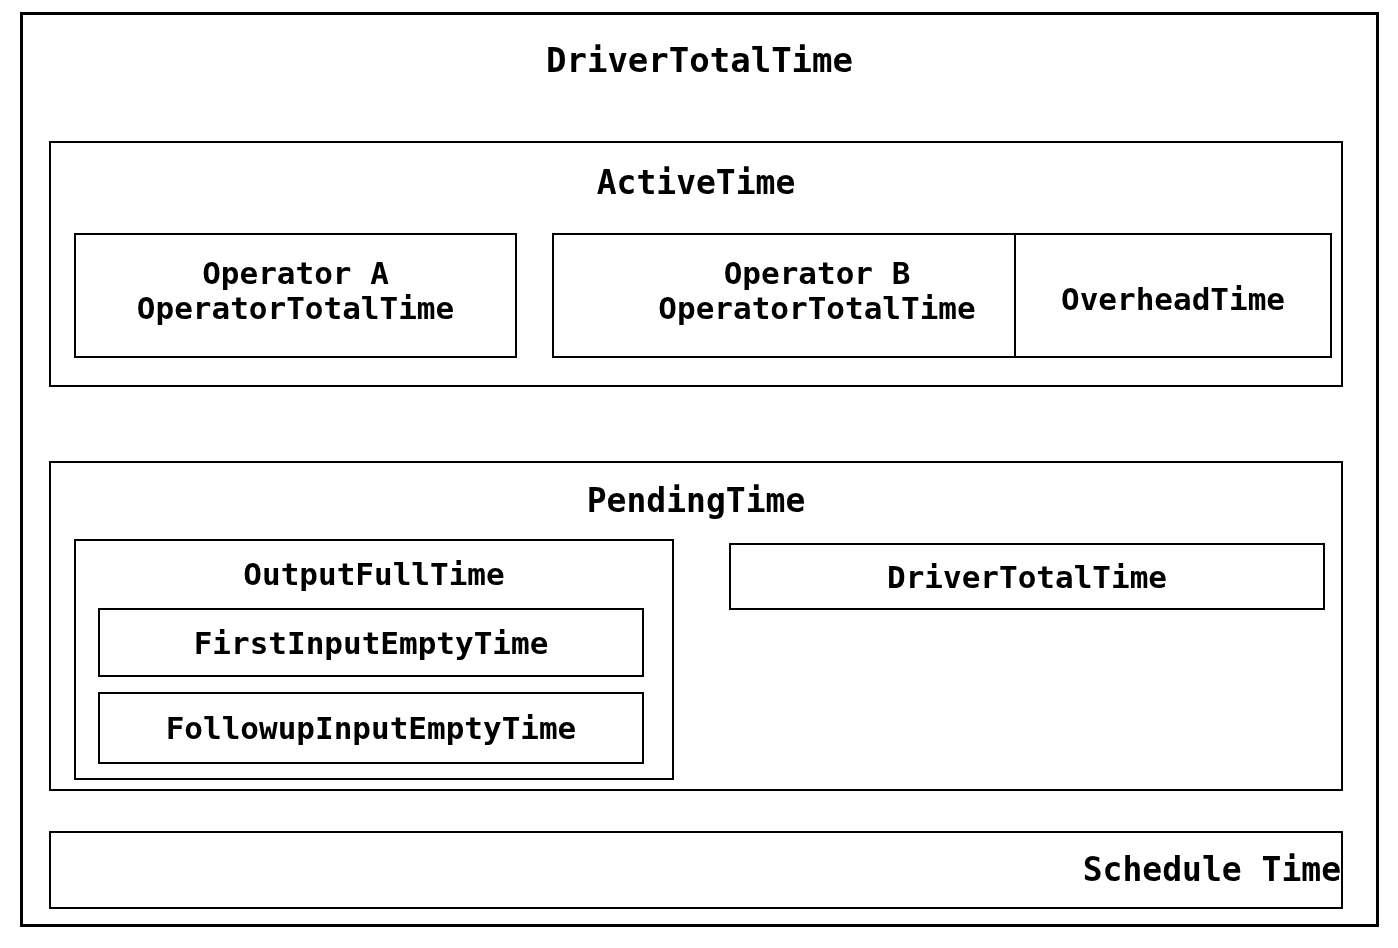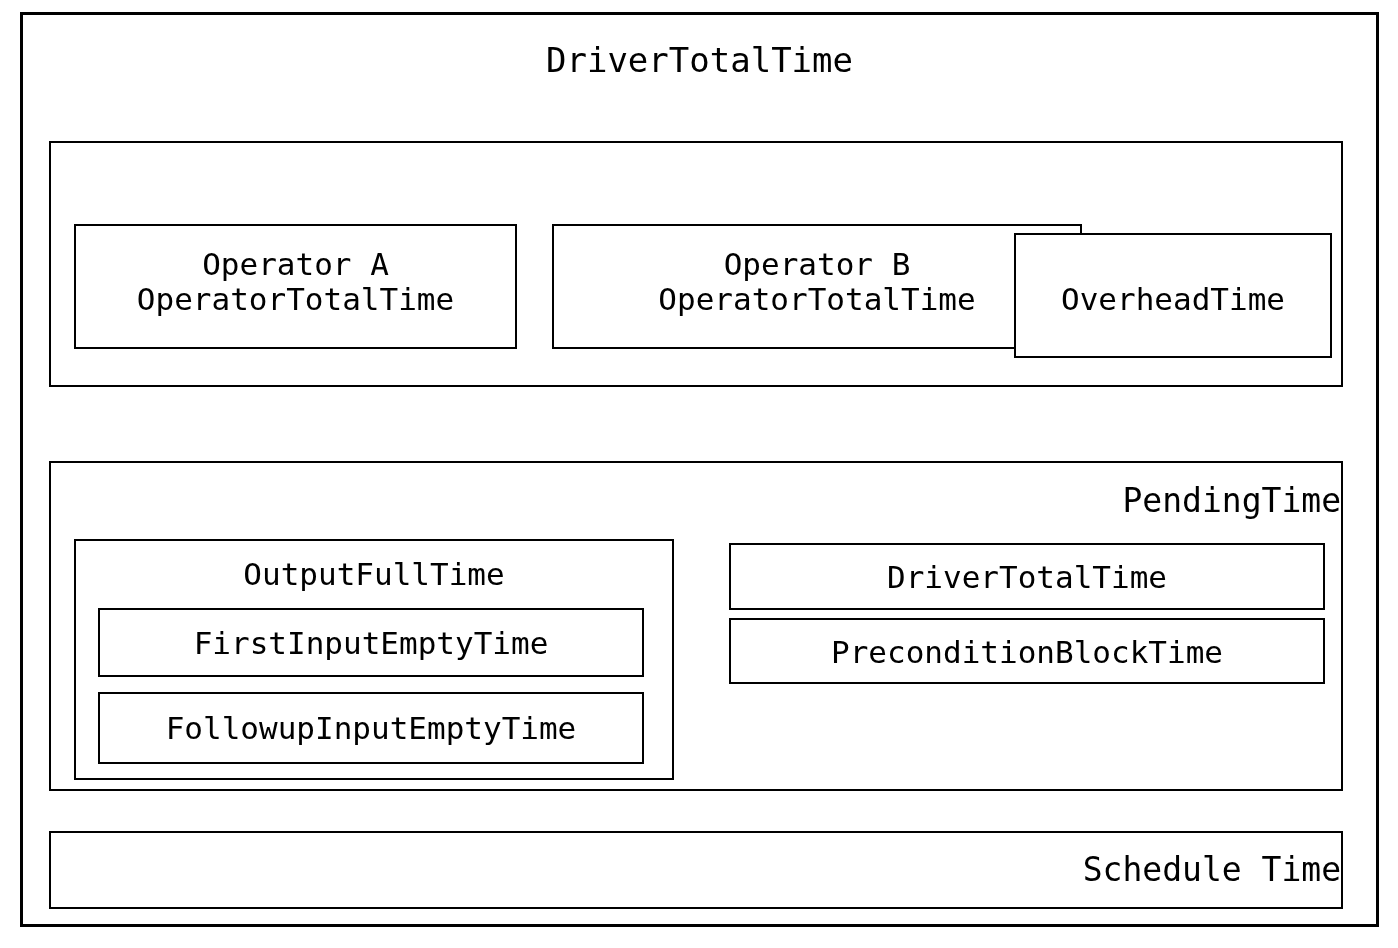--- a/index.html
+++ b/index.html
@@ -26,20 +26,21 @@
     background: #ffffff;
   }
   .label {
     position: absolute;
     left: 0;
     right: 0;
     text-align: center;
     white-space: pre;
     line-height: 1.12;
     letter-spacing: 0px;
+    font-weight: bold;
   }
 
   
   #driver-total-time {
     left: 20px;
     top: 12px;
     width: 1359px;
     height: 915px;
     border-width: 3px;
   }
@@ -54,21 +55,21 @@
     top: 126px;
     width: 1294px;
     height: 246px;
   }
   #active-time > .label {
     top: 22px;
     font-size: 33px;
   }
 
   .op-box {
-    top: 81px;
+    top: 90px;
     height: 125px;
   }
   #operator-a-box { left: 23px;  width: 443px; }
   #operator-b-box { left: 501px; width: 530px; }
   #overhead-time-box { left: 963px; width: 318px; height: 125px; top: 90px; }
 
   .op-box > .label,
   #overhead-time-box > .label {
     font-size: 31px;
   }
@@ -78,21 +79,20 @@
   
   #pending-time {
     left: 26px;
     top: 446px;
     width: 1294px;
     height: 330px;
   }
   #pending-time > .label {
     top: 20px;
     font-size: 33px;
-    text-align: right;
   }
 
   
   #input-empty-time {
     left: 23px;
     top: 76px;
     width: 600px;
     height: 241px;
   }
   #input-empty-time > .label {
@@ -142,20 +142,21 @@
 </style>
 </head>
 <body>
 
 <div id="canvas">
 
   <div class="box" id="driver-total-time">
     <div class="label">DriverTotalTime</div>
 
     <div class="box" id="active-time">
+      <div class="label">ActiveTime</div>
 
       <div class="box op-box" id="operator-a-box">
         <div class="label">Operator A
 OperatorTotalTime</div>
       </div>
 
       <div class="box op-box" id="operator-b-box">
         <div class="label">Operator B
 OperatorTotalTime</div>
       </div>
@@ -177,23 +178,20 @@
 
         <div class="box" id="followup-input-empty-time">
           <div class="label">FollowupInputEmptyTime</div>
         </div>
       </div>
 
       <div class="box pend-right" id="output-full-time">
         <div class="label">DriverTotalTime</div>
       </div>
 
-      <div class="box pend-right" id="precondition-block-time">
-        <div class="label">PreconditionBlockTime</div>
-      </div>
 
     </div>
 
     <div class="box" id="schedule-time-box">
       <div class="label">Schedule Time</div>
     </div>
 
   </div>
 </div>
 

